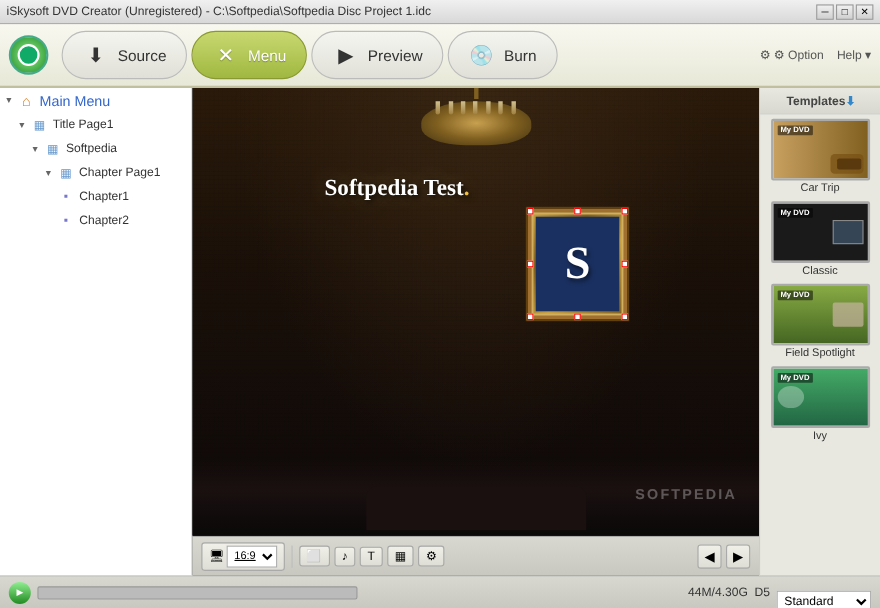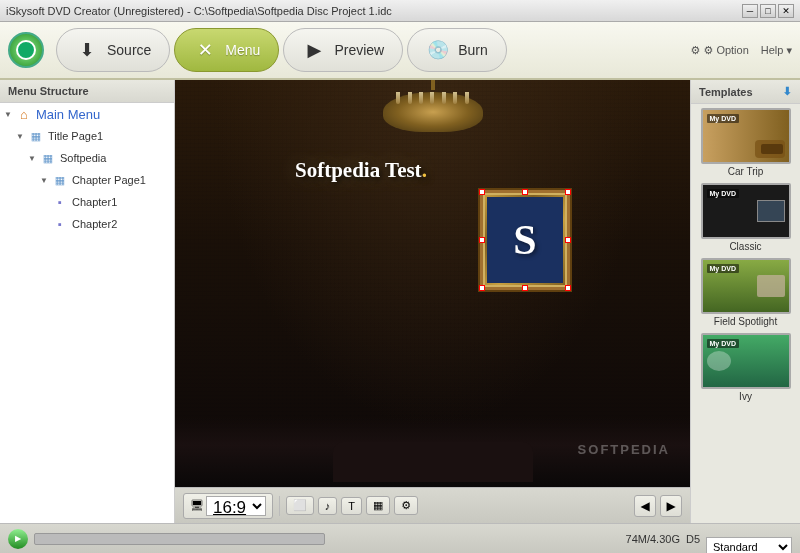--- a/index.html
+++ b/index.html
@@ -339,21 +339,21 @@
       padding: 2px 6px;
       background: linear-gradient(to bottom, #f0f0e8, #deded6);
       border: 1px solid #aaa;
       border-radius: 3px;
       cursor: pointer;
       font-size: 11px;
       display: flex; align-items: center; gap: 2px;
     }
     .pt-select {
       height: 20px;
-      font-size: 17px;
+      font-size: 10px;
       border: 1px solid #aaa;
       background: #fff;
       padding: 0 2px;
       text-decoration: underline;
     }
     .pt-sep { width: 1px; height: 20px; background: #bbb; margin: 0 2px; }
     .pt-spacer { flex: 1; }
     .pt-arrow {
       width: 22px; height: 22px;
       background: linear-gradient(to bottom, #f0f0e8, #deded6);
@@ -367,21 +367,21 @@
     
     .right-panel {
       width: 110px;
       background: #e8e8e0;
       border-left: 1px solid #ccc;
       display: flex;
       flex-direction: column;
     }
     .right-panel-header {
       background: linear-gradient(to bottom, #e8e8e0, #d8d8d0);
-      padding: 5px 8px;
+      padding: 5px 24px;
       font-size: 11px;
       font-weight: bold;
       color: #444;
       border-bottom: 1px solid #ccc;
       display: flex;
       align-items: center;
       justify-content: space-between;
     }
     .templates-list {
       flex: 1;
@@ -530,21 +530,20 @@
     </div>
     <div class="toolbar-right-btn">
       <span>Help ▾</span>
     </div>
   </div>
 </div>
 
 <div class="main">
 
   <div class="left-panel">
-    <div class="panel-header">Menu Structure</div>
 
     <div class="tree-item">
       <span class="tree-arrow">▼</span>
       <span class="icon home-icon">⌂</span>
       <span class="label" style="color:#3366cc; font-size:13px;">Main Menu</span>
     </div>
 
     <div class="tree-item indent-1">
       <span class="tree-arrow">▼</span>
       <span class="icon film-icon">▦</span>
@@ -711,20 +710,20 @@
 </div>
 
 <div class="statusbar">
   <div class="status-left-icon">
     <span style="color:white; font-size:8px;">▶</span>
   </div>
   <div class="status-progress-bg">
     <div class="status-progress-fill"></div>
   </div>
   <div class="status-spacer"></div>
-  <span>74M/4.30G</span>
+  <span>44M/4.30G</span>
   <span>D5</span>
   <select class="status-select">
     <option>Standard</option>
     <option>High Quality</option>
     <option>Best Quality</option>
   </select>
 </div>
 
 </body></html>

